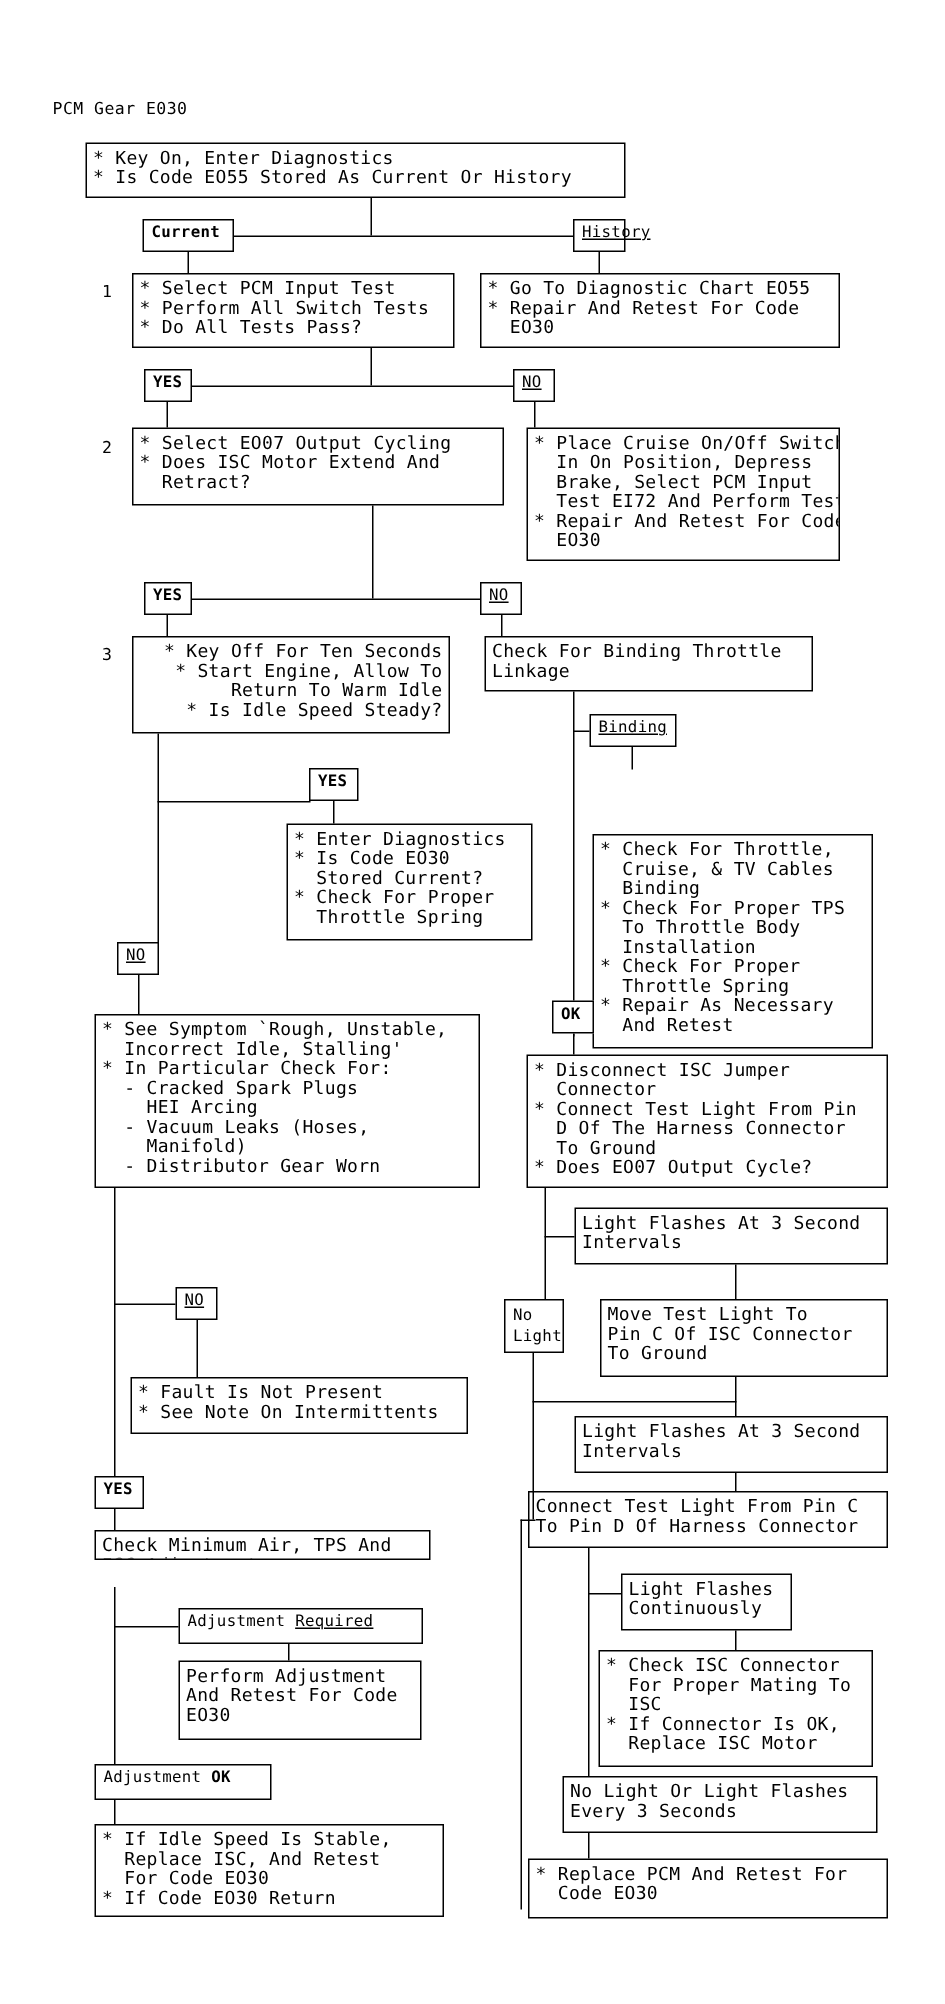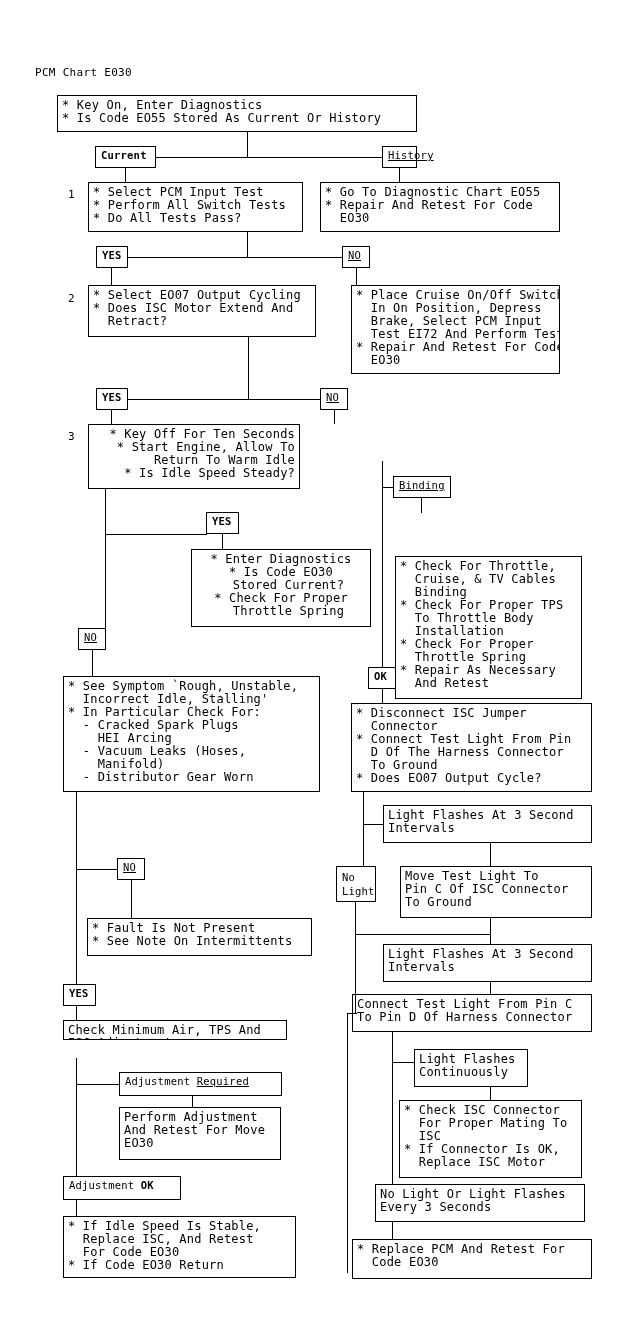--- a/index.html
+++ b/index.html
@@ -67,21 +67,21 @@
     z-index: 1;
   }
   .lnv { width: 1.4px; }
   .lnh { height: 1.4px; }
 </style>
 </head>
 <body>
 
 <div id="canvas">
 
-  <div class="title" style="left:35px; top:66px;">PCM Chart E030</div>
+  <div class="title" style="left:35px; top:66px;">PCM Gear E030</div>
 
   <div class="box" style="left:57px; top:95px; width:360px; height:37px;">* Key On, Enter Diagnostics
 * Is Code EO55 Stored As Current Or History</div>
 
   <div class="ln lnv" style="left:247px; top:132px; height:25px;"></div>
 
   <div class="ln lnh" style="left:156px; top:157px; width:226px;"></div>
 
   <div class="lbl b" style="left:95px; top:146px; width:61px; height:22px;">Current</div>
   <div class="lbl" style="left:382px; top:146px; width:35px; height:22px;"><span class="u">History</span></div>
@@ -98,21 +98,21 @@
   EO30</div>
 
   <div class="ln lnv" style="left:247px; top:232px; height:25px;"></div>
   <div class="ln lnh" style="left:127px; top:257px; width:216px;"></div>
   <div class="lbl b" style="left:96px; top:246px; width:32px; height:22px;">YES</div>
   <div class="lbl" style="left:342px; top:246px; width:28px; height:22px;"><span class="u">NO</span></div>
   <div class="ln lnv" style="left:111px; top:268px; height:17px;"></div>
   <div class="ln lnv" style="left:356px; top:268px; height:17px;"></div>
 
   <div class="stepnum" style="left:68px; top:292px;">2</div>
-  <div class="box" style="left:88px; top:285px; width:228px; height:52px;">* Select EO07 Output Cycling
+  <div class="box" style="left:88px; top:285px; width:248px; height:52px;">* Select EO07 Output Cycling
 * Does ISC Motor Extend And
   Retract?</div>
   <div class="box" style="left:351px; top:285px; width:209px; height:89px;">* Place Cruise On/Off Switch
   In On Position, Depress
   Brake, Select PCM Input
   Test EI72 And Perform Test
 * Repair And Retest For Code
   EO30</div>
 
   <div class="ln lnv" style="left:248px; top:337px; height:62px;"></div>
@@ -120,41 +120,43 @@
   <div class="lbl b" style="left:96px; top:388px; width:32px; height:22px;">YES</div>
   <div class="lbl" style="left:320px; top:388px; width:28px; height:22px;"><span class="u">NO</span></div>
   <div class="ln lnv" style="left:111px; top:410px; height:14px;"></div>
   <div class="ln lnv" style="left:334px; top:410px; height:14px;"></div>
 
   <div class="stepnum" style="left:68px; top:430px;">3</div>
   <div class="box" style="left:88px; top:424px; width:212px; height:65px;text-align:right;">* Key Off For Ten Seconds
 * Start Engine, Allow To
   Return To Warm Idle
 * Is Idle Speed Steady?</div>
+  <div class="box" style="left:323px; top:424px; width:219px; height:37px;">Check For Binding Throttle
+Linkage</div>
 
   <div class="ln lnv" style="left:382px; top:461px; height:230px;"></div>
   <div class="ln lnh" style="left:382px; top:487px; width:12px;"></div>
   <div class="lbl" style="left:393px; top:476px; width:58px; height:22px;"><span class="u">Binding</span></div>
   <div class="ln lnv" style="left:421px; top:498px; height:15px;"></div>
   <div class="box" style="left:395px; top:513px; width:187px; height:143px;margin-top:43px;">* Check For Throttle,
   Cruise, &amp; TV Cables
   Binding
 * Check For Proper TPS
   To Throttle Body
   Installation
 * Check For Proper
   Throttle Spring
 * Repair As Necessary
   And Retest</div>
 
   <div class="ln lnv" style="left:105px; top:489px; height:155px;"></div>
   <div class="ln lnh" style="left:105px; top:534px; width:102px;"></div>
   <div class="lbl b" style="left:206px; top:512px; width:33px; height:22px;">YES</div>
   <div class="ln lnv" style="left:222px; top:534px; height:15px;"></div>
-  <div class="box" style="left:191px; top:549px; width:180px; height:78px;text-align:center;">* Enter Diagnostics
+  <div class="box" style="left:191px; top:549px; width:164px; height:78px;">* Enter Diagnostics
 * Is Code EO30
   Stored Current?
 * Check For Proper
   Throttle Spring</div>
 
   <div class="lbl" style="left:78px; top:628px; width:28px; height:22px;"><span class="u">NO</span></div>
   <div class="ln lnv" style="left:92px; top:650px; height:26px;"></div>
   <div class="box" style="left:63px; top:676px; width:257px; height:116px;">* See Symptom `Rough, Unstable,
   Incorrect Idle, Stalling'
 * In Particular Check For:
@@ -227,21 +229,21 @@
   <div class="lbl b" style="left:63px; top:984px; width:33px; height:22px;">YES</div>
   <div class="ln lnv" style="left:76px; top:1006px; height:14px;"></div>
   <div class="box" style="left:63px; top:1020px; width:224px; height:20px;">Check Minimum Air, TPS And
 ISC Adjustment</div>
 
   <div class="ln lnv" style="left:76px; top:1058px; height:118px;"></div>
   <div class="ln lnh" style="left:76px; top:1084px; width:44px;"></div>
   <div class="lbl" style="left:119px; top:1072px; width:163px; height:24px;"><span>Adjustment </span><span class="u">Required</span></div>
   <div class="ln lnv" style="left:192px; top:1096px; height:11px;"></div>
   <div class="box" style="left:119px; top:1107px; width:162px; height:53px;">Perform Adjustment
-And Retest For Move
+And Retest For Code
 EO30</div>
 
   <div class="lbl" style="left:63px; top:1176px; width:118px; height:24px;"><span>Adjustment </span><span class="b" style="font-weight:bold;">OK</span></div>
   <div class="ln lnv" style="left:76px; top:1200px; height:16px;"></div>
   <div class="box" style="left:63px; top:1216px; width:233px; height:62px;">* If Idle Speed Is Stable,
   Replace ISC, And Retest
   For Code EO30
 * If Code EO30 Return</div>
 
 </div>

